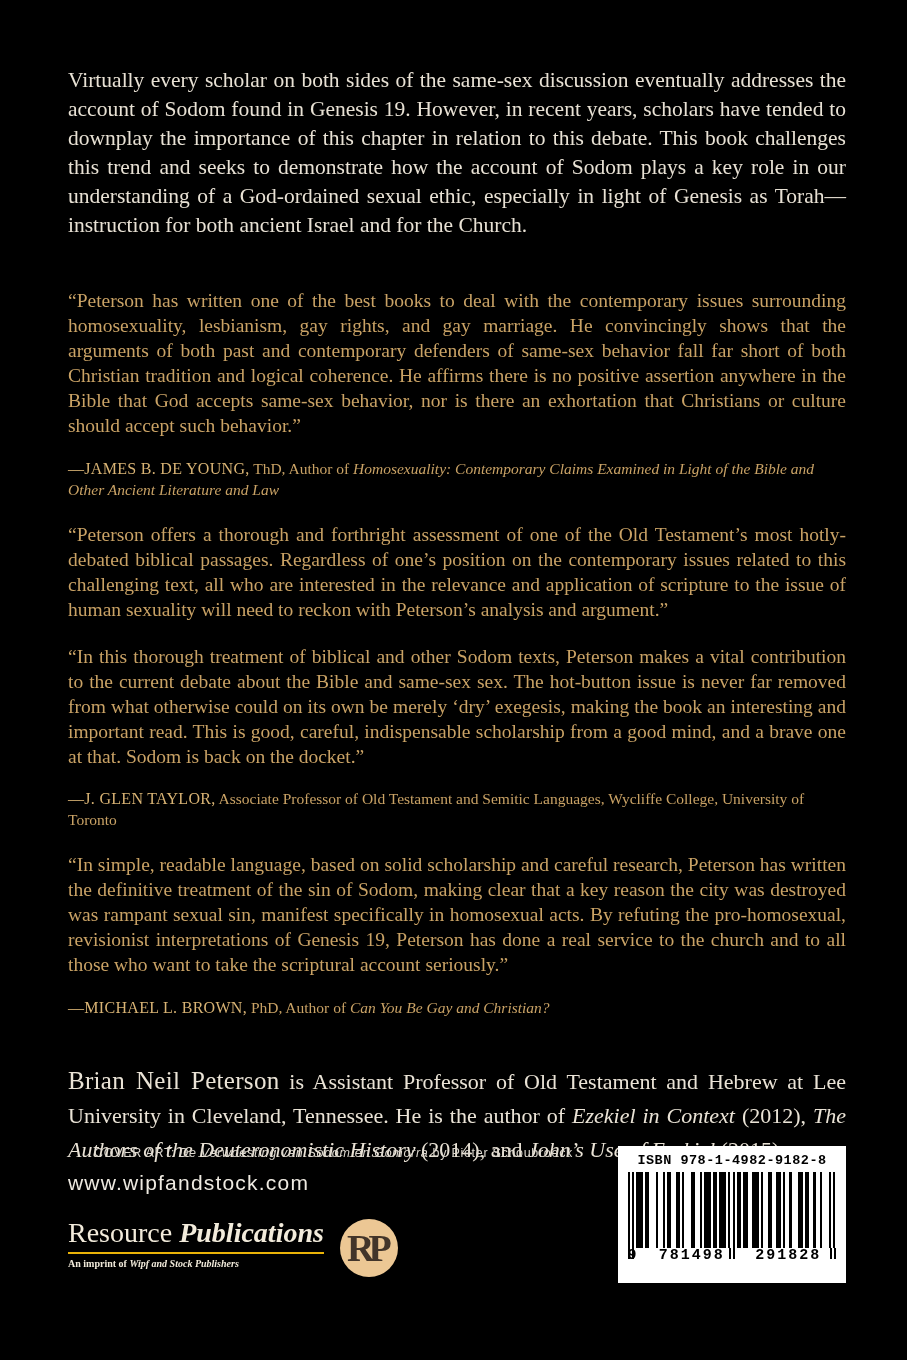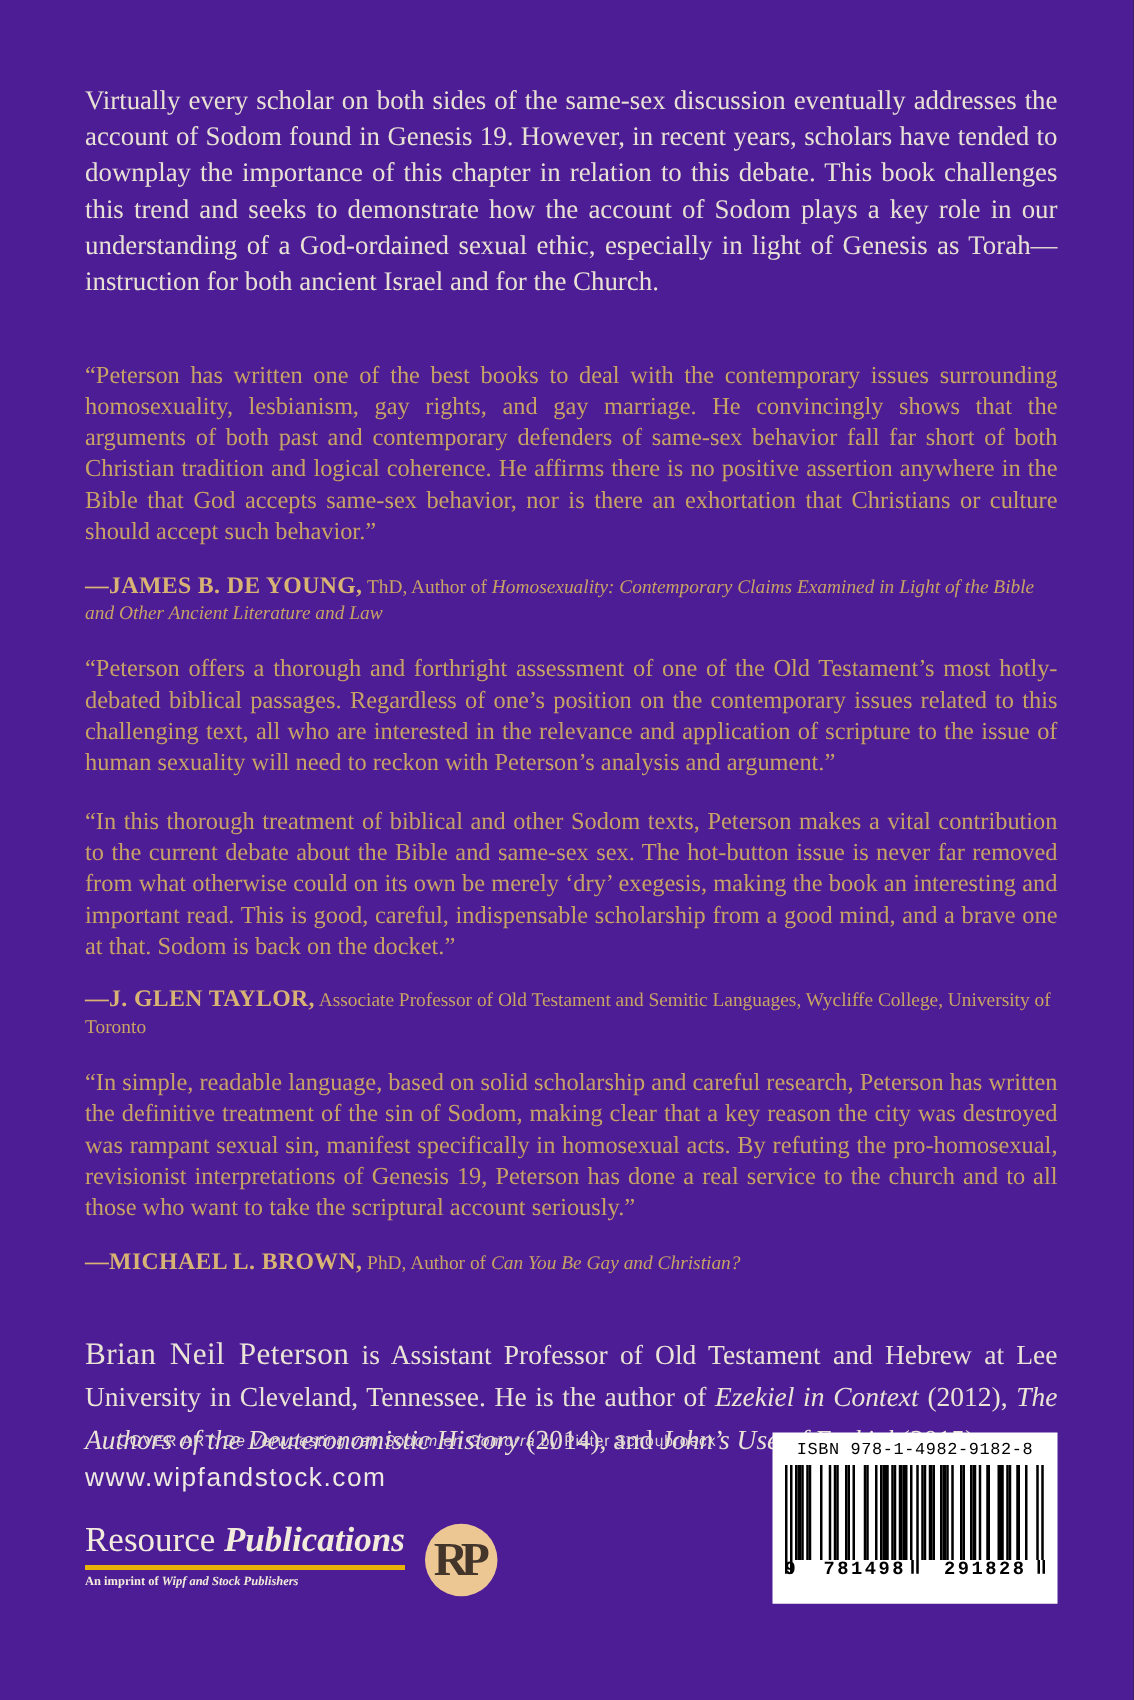--- a/index.html
+++ b/index.html
@@ -1,19 +1,19 @@
 <!DOCTYPE html>
 <html><head>
 <meta charset="utf-8">
 <style>
   html,body{margin:0;padding:0;background:#241f1b;}
   .page{
     position:relative;
     width:907px;height:1360px;
-    background:#4c1d95;
+    background:#000000;
     font-family:"Liberation Serif", serif;
     overflow:hidden;
   }
   .content{position:absolute;left:68px;right:61px;top:0;}
   .synopsis{
     margin-top:66px;
     font-size:21.5px;line-height:29px;
     color:#e8e1d4;
     text-align:justify;text-align-last:left;
   }
@@ -23,22 +23,22 @@
     color:#c9a265;
     text-align:justify;text-align-last:left;font-family:Liberation Serif, serif;
   }
   .quote.first{margin-top:48px;}
   .attribution{
     margin-top:12px;
     font-size:15.5px;line-height:21px;
     color:#c9a265;
   }
   .attr-name{
-    font-weight:bold;
-    font-size:19px;
+    font-weight:normal;
+    font-size:16px;
     letter-spacing:.3px;
     color:#d8b374;
   }
   .italic{font-style:italic;}
   .bio{
     margin-top:46px;
     font-size:22px;line-height:34px;
     color:#eae3d6;
     text-align:justify;text-align-last:left;
   }
@@ -61,21 +61,21 @@
     font-size:21px;
     letter-spacing:1.2px;
     color:#eeeae1;
     margin-top:6px;
   }
   .logo-row{margin-top:22px;display:flex;align-items:flex-start;gap:16px;}
   .rp-wordmark{color:#f2ebdb;}
   .rp-title{
     display:inline-block;
     font-size:28px;line-height:32px;
-    border-bottom:4px solid #eab308;
+    border-bottom:2px solid #eab308;
     padding-bottom:3px;
     white-space:nowrap;
   }
   .rp-title .name-italic{font-style:italic;font-weight:bold;}
   .rp-imprint{
     margin-top:4px;
     font-size:10px;font-weight:bold;
     white-space:nowrap;
   }
   .rp-circle{
@@ -88,21 +88,21 @@
     padding-right:5px;box-sizing:border-box;
     margin-top:2px;
   }
   .barcode-box{
     width:228px;height:137px;box-sizing:border-box;
     background:#ffffff;
     padding:5px 8px 6px;
   }
   .isbn-label{
     font-family:"Liberation Mono", monospace;
-    font-size:13.5px;font-weight:normal;
+    font-size:13.5px;font-weight:bold;
     color:#000;text-align:center;
     letter-spacing:.5px;white-space:nowrap;
     margin-top:2px;
   }
   .bars{
     position:relative;
     width:209px;height:76px;
     margin:4px auto 0;
     font-size:0;line-height:0;
     white-space:nowrap;

